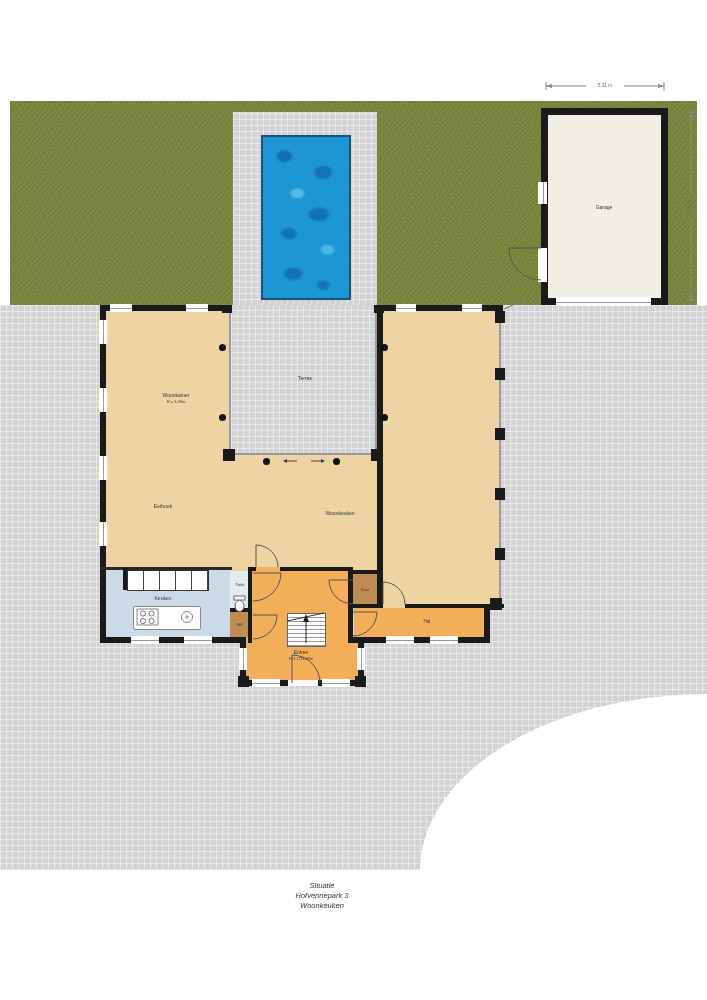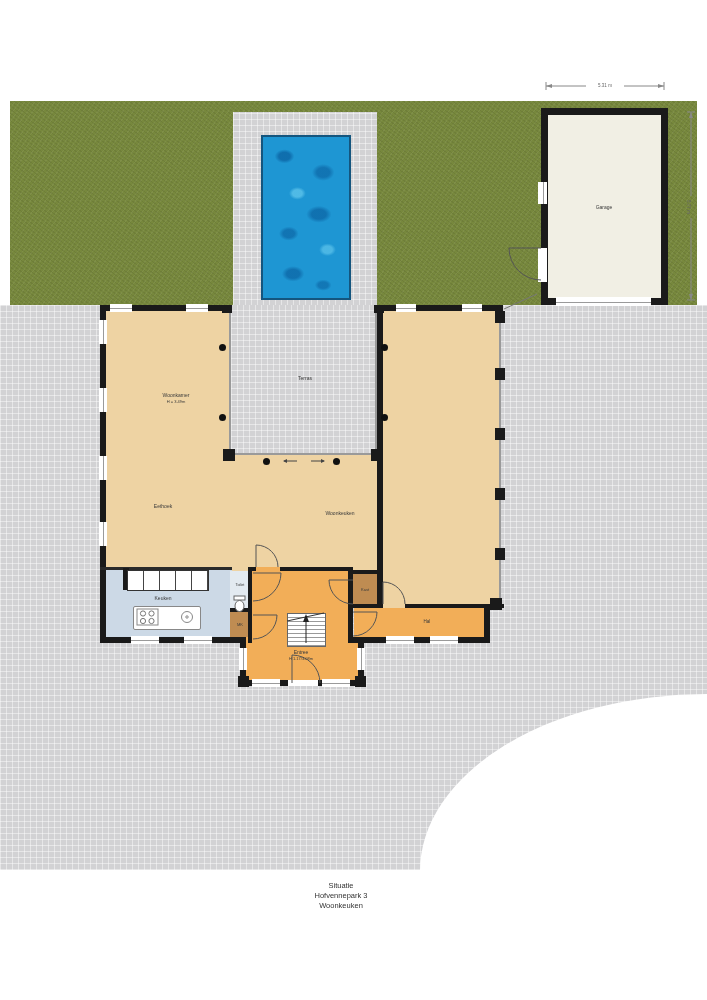--- a/index.html
+++ b/index.html
@@ -213,19 +213,19 @@
   <div class="lbl" style="left:163px;top:598px;">Keuken</div>
   <div class="lbl" style="left:240px;top:585px;font-size:3.8px;">Toilet</div>
   <div class="lbl" style="left:240px;top:625px;font-size:4px;">MK</div>
   <div class="lbl" style="left:365px;top:590px;font-size:4px;">Kast</div>
   <div class="lbl" style="left:427px;top:622px;font-size:4.5px;">Hal</div>
   <div class="lbl" style="left:301px;top:655px;">
     <div>Entree</div>
     <div class="note">H 1.17/3.08m</div>
   </div>
 
-  <div class="caption" style="left:341px;top:881px;">
+  <div class="caption" style="left:322px;top:881px;font-style:italic;">
     <div>Situatie</div>
     <div>Hofvennepark 3</div>
     <div>Woonkeuken</div>
   </div>
 
 </div>
 
 </body></html>

